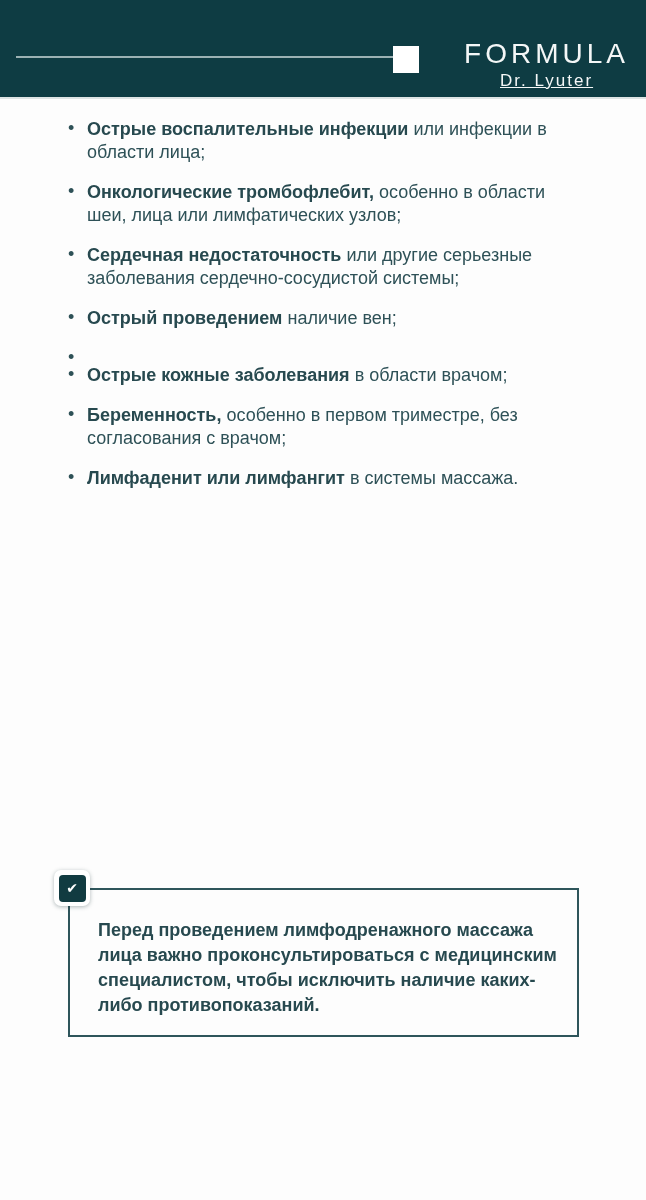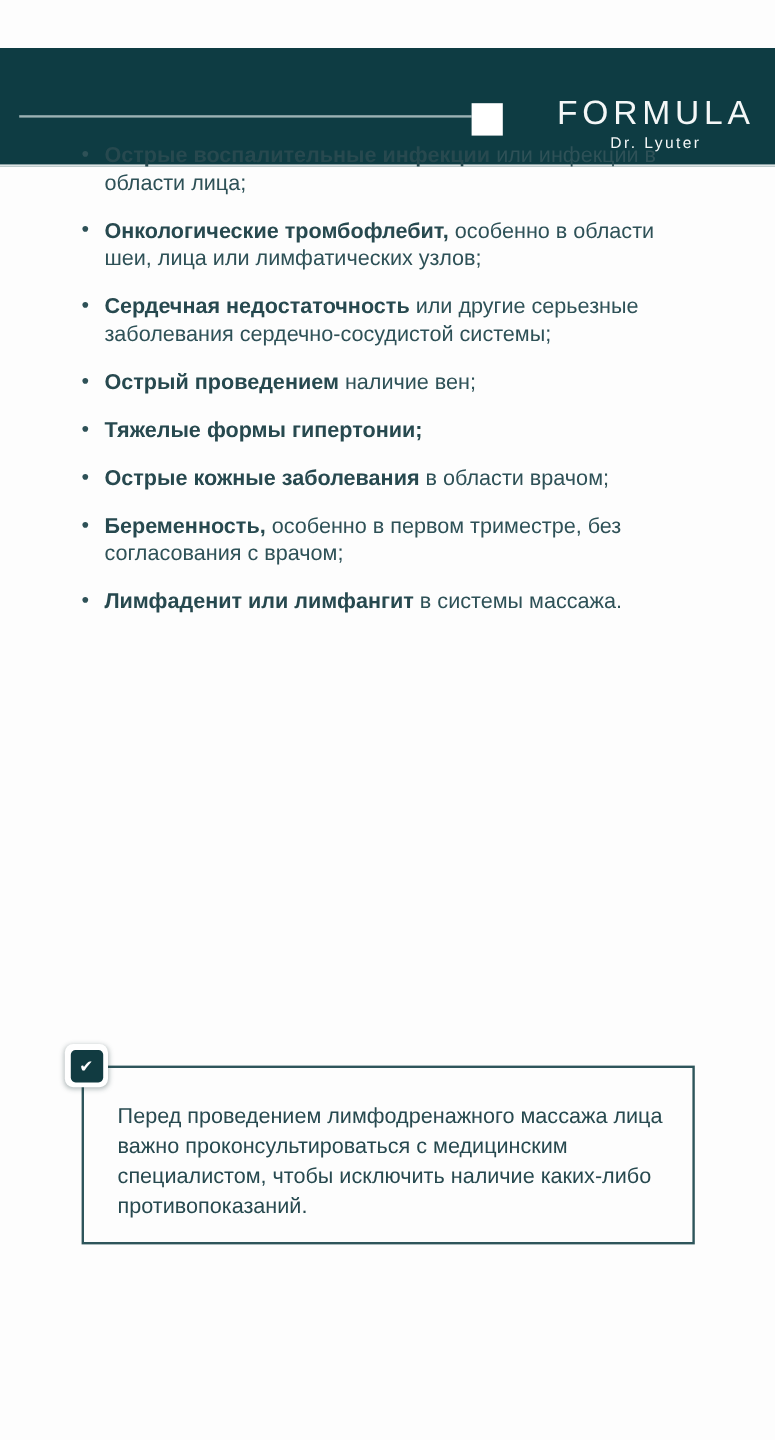--- a/index.html
+++ b/index.html
@@ -10,42 +10,41 @@
     overflow:hidden;
     font-family:"Liberation Sans","DejaVu Sans",sans-serif;
   }
 
   
   .header{
     position:absolute;left:0;top:0;
     width:646px;height:97px;
     background:#0e3c43;
     border-bottom:2px solid #dde4e4;
-    margin-top:40px;
   }
   .header-rule{
     position:absolute;left:16px;top:56px;
     width:377px;height:2px;
     background:#9bb1b3;
   }
   .logo-square{
     position:absolute;left:393px;top:46px;
     width:26px;height:27px;
     background:#ffffff;
   }
   .logo{
     position:absolute;right:17px;top:40px;
     display:flex;flex-direction:column;align-items:center;
     color:#f4f7f7;
   }
   .brand{
     font-size:28px;font-weight:300;letter-spacing:4px;line-height:1;
   }
   .brand-sub{
-    font-size:13px;font-weight:400;letter-spacing:2px;margin-top:3px;
+    font-size:17px;font-weight:400;letter-spacing:2px;margin-top:3px;text-decoration:underline;
   }
 
   
   .main{padding:58px 50px 0 66px;}
   .page-title{
     margin:0;
     font-size:21px;font-weight:700;letter-spacing:.5px;
     color:#294c52;
   }
   .contra-list{
@@ -63,21 +62,21 @@
   .note-box{
     position:absolute;left:68px;top:888px;
     width:511px;height:149px;
     box-sizing:border-box;
     border:2px solid #2e555b;
     background:#fdfdfd;
   }
   .note-text{
     margin:0;
     padding:28px 16px 0 28px;
-    font-size:18px;line-height:25px;font-weight:400;
+    font-size:18px;line-height:25px;font-weight:700;
     color:#27494f;
   }
   .check-badge{
     position:absolute;left:-16px;top:-20px;
     width:36px;height:36px;
     background:#ffffff;border-radius:7px;
     box-shadow:0 1px 4px rgba(30,55,58,.35);
     display:flex;align-items:center;justify-content:center;
   }
   .check-badge-inner{
@@ -111,21 +110,21 @@
       <li>
         <span class="bullet">•</span><span class="lead">Онкологические тромбофлебит,</span><span> особенно в области шеи, лица или лимфатических узлов;</span>
       </li>
       <li>
         <span class="bullet">•</span><span class="lead">Сердечная недостаточность</span><span> или другие серьезные заболевания сердечно-сосудистой системы;</span>
       </li>
       <li>
         <span class="bullet">•</span><span class="lead">Острый проведением</span><span> наличие вен;</span>
       </li>
       <li>
-        <span class="bullet">•</span><span class="lead">Тяжелые формы гипертонии;</span><span></span>
+        <span class="bullet">•</span><span></span>
       </li>
       <li>
         <span class="bullet">•</span><span class="lead">Острые кожные заболевания</span><span> в области врачом;</span>
       </li>
       <li>
         <span class="bullet">•</span><span class="lead">Беременность,</span><span> особенно в первом триместре, без согласования с врачом;</span>
       </li>
       <li>
         <span class="bullet">•</span><span class="lead">Лимфаденит или лимфангит</span><span> в системы массажа.</span>
       </li>

